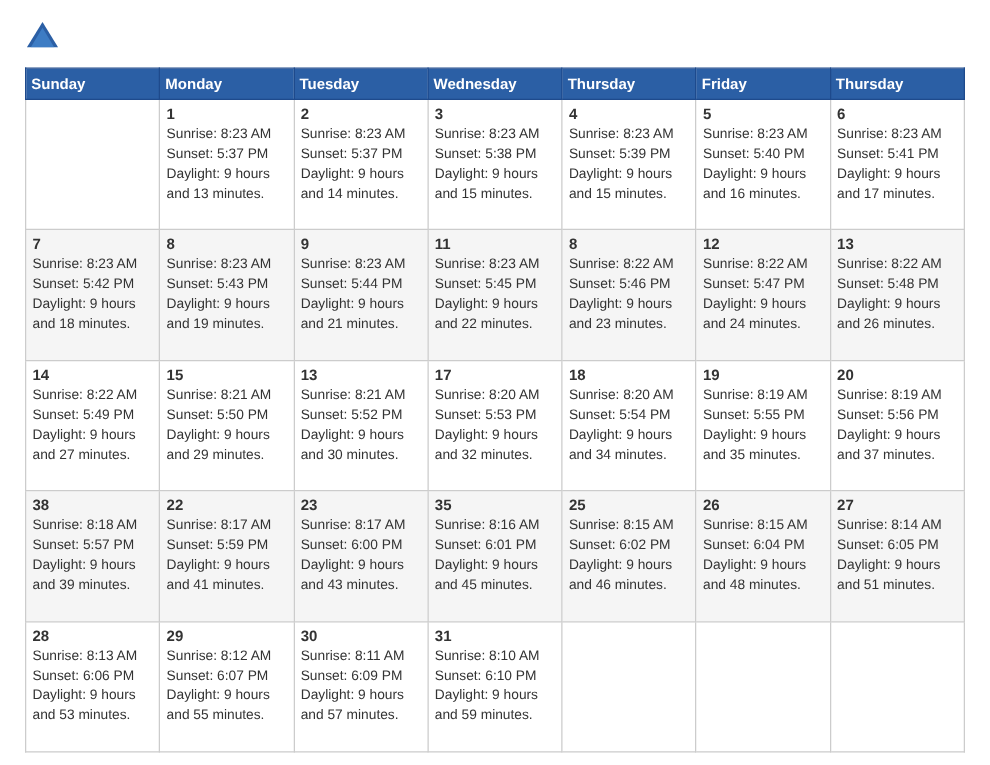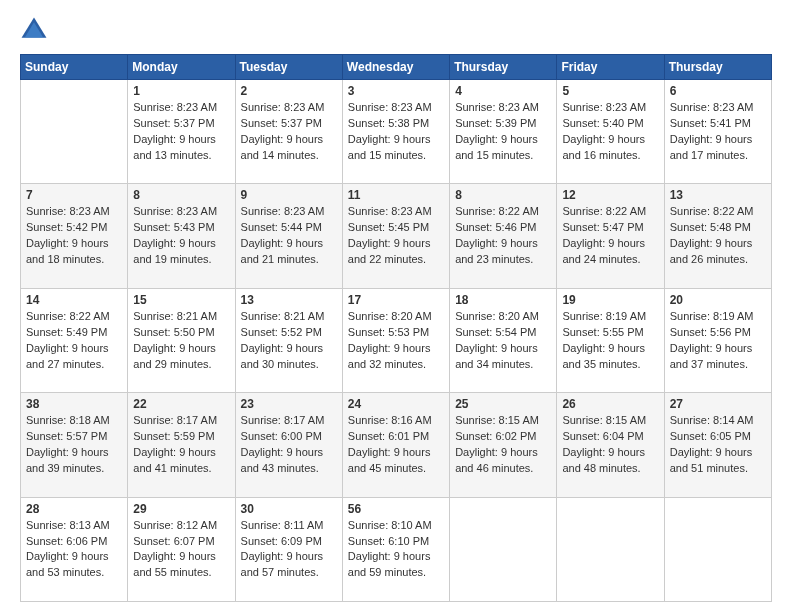--- a/index.html
+++ b/index.html
@@ -224,21 +224,21 @@
           </td>
           <td>
             <span class="day-number">22</span>
             <div class="day-info">Sunrise: 8:17 AM<br>Sunset: 5:59 PM<br>Daylight: 9 hours<br>and 41 minutes.</div>
           </td>
           <td>
             <span class="day-number">23</span>
             <div class="day-info">Sunrise: 8:17 AM<br>Sunset: 6:00 PM<br>Daylight: 9 hours<br>and 43 minutes.</div>
           </td>
           <td>
-            <span class="day-number">24</span>
+            <span class="day-number">35</span>
             <div class="day-info">Sunrise: 8:16 AM<br>Sunset: 6:01 PM<br>Daylight: 9 hours<br>and 45 minutes.</div>
           </td>
           <td>
             <span class="day-number">25</span>
             <div class="day-info">Sunrise: 8:15 AM<br>Sunset: 6:02 PM<br>Daylight: 9 hours<br>and 46 minutes.</div>
           </td>
           <td>
             <span class="day-number">26</span>
             <div class="day-info">Sunrise: 8:15 AM<br>Sunset: 6:04 PM<br>Daylight: 9 hours<br>and 48 minutes.</div>
           </td>
@@ -254,21 +254,21 @@
           </td>
           <td>
             <span class="day-number">29</span>
             <div class="day-info">Sunrise: 8:12 AM<br>Sunset: 6:07 PM<br>Daylight: 9 hours<br>and 55 minutes.</div>
           </td>
           <td>
             <span class="day-number">30</span>
             <div class="day-info">Sunrise: 8:11 AM<br>Sunset: 6:09 PM<br>Daylight: 9 hours<br>and 57 minutes.</div>
           </td>
           <td>
-            <span class="day-number">56</span>
+            <span class="day-number">31</span>
             <div class="day-info">Sunrise: 8:10 AM<br>Sunset: 6:10 PM<br>Daylight: 9 hours<br>and 59 minutes.</div>
           </td>
           <td class="empty-cell"></td>
           <td class="empty-cell"></td>
           <td class="empty-cell"></td>
         </tr>
       </tbody>
   </table>
 </div>
 

